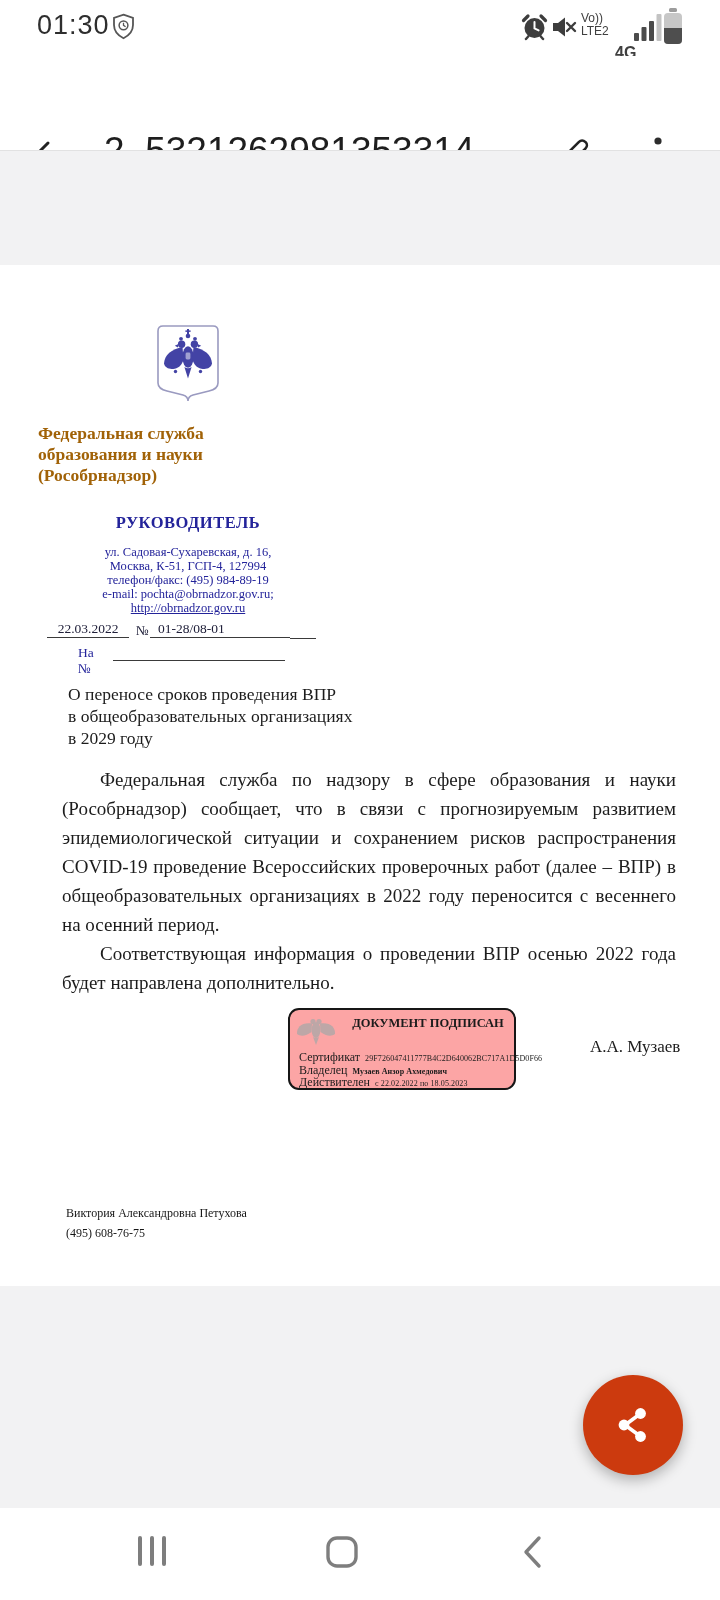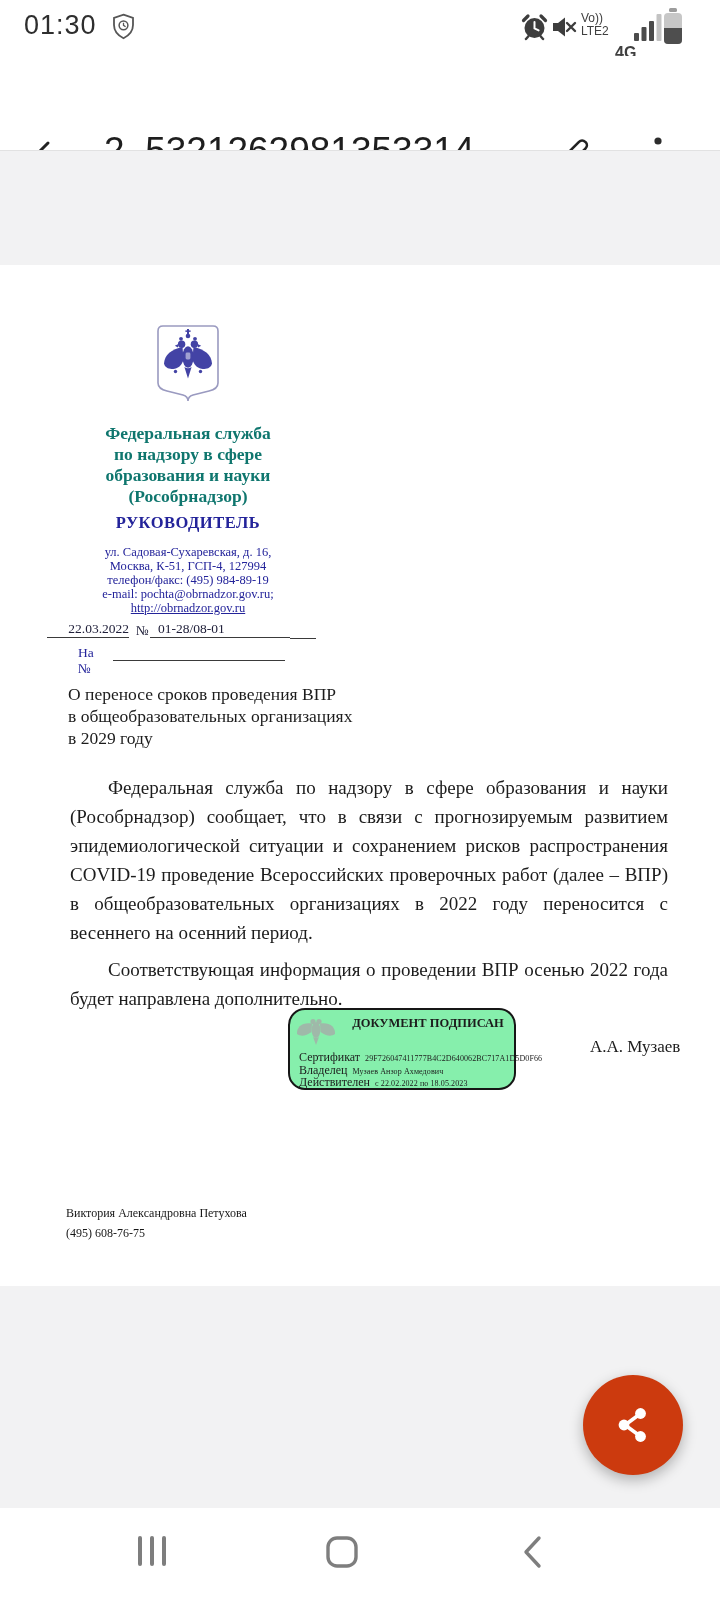--- a/index.html
+++ b/index.html
@@ -1,20 +1,20 @@
 <!DOCTYPE html>
 <html><head>
 <meta charset="utf-8">
 <style>
   html,body{margin:0;padding:0;background:#ffffff;}
   .screen{position:relative;width:720px;height:1600px;background:#ffffff;overflow:hidden;
           font-family:"Liberation Sans",sans-serif;}
   
   .status-bar{position:absolute;left:0;top:0;width:720px;height:56px;background:#fff;}
-  .st-time{position:absolute;left:24px;top:10px;font-size:27px;color:#2e2e2e;letter-spacing:1px;}
+  .st-time{position:absolute;left:37px;top:10px;font-size:27px;color:#2e2e2e;letter-spacing:1px;}
   .st-shield{position:absolute;left:112px;top:13px;}
   .st-alarm{position:absolute;left:521px;top:13px;}
   .st-mute{position:absolute;left:551px;top:15px;}
   .st-volte{position:absolute;left:581px;top:12px;font-size:12px;line-height:13px;color:#3f3f3f;font-weight:400;}
   .st-4g{position:absolute;left:615px;top:8px;color:#3f3f3f;text-align:center;}
   .st-4g .g{font-size:16px;font-weight:600;line-height:17px;margin-top:36px;}
   .st-4g .arr{font-size:11px;line-height:11px;letter-spacing:-1px;}
   .st-4g .arr .dn{color:#c3c3c3;} .st-4g .arr .up{color:#8b8b8b;}
   .st-signal{position:absolute;left:634px;top:14px;}
   .st-battery{position:absolute;left:663px;top:8px;}
@@ -25,57 +25,57 @@
             max-width:430px;overflow:hidden;}
   .ab-edit{position:absolute;left:548px;top:76px;cursor:pointer;}
   .ab-more{position:absolute;left:652px;top:78px;cursor:pointer;}
   
   .canvas{position:absolute;left:0;top:150px;width:720px;height:1358px;background:#f2f2f3;
           box-shadow:inset 0 1px 0 #e2e2e2;}
   .page{position:absolute;left:0;top:265px;width:720px;height:1021px;background:#ffffff;
         font-family:"Liberation Serif",serif;color:#1c1c1c;}
   
   .emblem{position:absolute;left:157px;top:60px;}
-  .org-block{position:absolute;left:38px;top:158px;width:300px;text-align:center;
-             color:#0f766e;font-weight:bold;font-size:17.5px;line-height:21px;}
+  .org-block{position:absolute;left:38px;top:158px;width:300px;text-align:left;
+             color:#a16207;font-weight:bold;font-size:17.5px;line-height:21px;}
   .role{position:absolute;left:38px;top:248px;width:300px;text-align:center;color:#23239a;
         font-weight:bold;font-size:16.5px;letter-spacing:.5px;}
   .addr{position:absolute;left:28px;top:280px;width:320px;text-align:center;color:#23239a;
         font-size:12.5px;line-height:14px;}
   .addr .site{text-decoration:underline;}
   
   .recipient{position:absolute;left:372px;top:160px;width:272px;text-align:center;
              font-size:17px;line-height:21.5px;color:#1a1a1a;}
   
   .ref{position:absolute;left:0;top:356px;width:720px;font-size:13.5px;color:#20203a;}
   .ref .r1{position:absolute;left:0;top:0;height:19px;}
   .u{border-bottom:1.4px solid #3a3a3a;display:inline-block;}
-  .seg-date{position:absolute;left:47px;top:0;width:82px;text-align:right;}
+  .seg-date{position:absolute;left:47px;top:0;width:82px;text-align:center;}
   .seg-no{position:absolute;left:136px;top:2px;}
   .seg-num{position:absolute;left:150px;top:0;width:132px;padding-left:8px;}
   .seg-tail{position:absolute;left:290px;top:0;width:26px;height:17px;}
   .ref .r2{position:absolute;left:0;top:22px;height:19px;}
   .seg-na{position:absolute;left:78px;top:2px;color:#23239a;}
   .seg-na-line{position:absolute;left:113px;top:0;width:172px;height:17px;}
   
   .subject{position:absolute;left:68px;top:418px;font-size:17.5px;line-height:22px;}
   
   .body-text{position:absolute;left:62px;top:500px;width:614px;font-size:19px;line-height:29px;
              text-align:justify;}
-  .body-text p{margin:8px;text-indent:38px;}
+  .body-text p{margin:0;text-indent:38px;}
   
   .stamp{position:absolute;left:288px;top:743px;width:228px;height:82px;border:2.5px solid #161616;
-         border-radius:17px;background:#86efac;box-sizing:border-box;padding-left:12px;}
+         border-radius:11px;background:#fca5a5;box-sizing:border-box;padding-left:12px;}
   .stamp-eagle{position:absolute;left:5px;top:5px;opacity:.75;}
   .stamp-title{margin:6px 4px 0 44px;text-align:center;font-weight:bold;font-size:12.5px;line-height:14px;}
   .stamp-rows{position:absolute;left:9px;top:40px;width:210px;}
   .stamp-row{display:flex;align-items:baseline;gap:5px;height:12.5px;}
   .stamp-label{font-size:12px;}
   .stamp-val{font-size:8px;letter-spacing:.1px;}
-  .stamp-val.b{font-weight:normal;}
+  .stamp-val.b{font-weight:bold;}
   
   .signatory{position:absolute;left:590px;top:772px;font-size:17px;}
   .executor{position:absolute;left:66px;top:938px;font-size:12px;line-height:20px;color:#161616;}
   
   .fab{position:absolute;left:583px;top:1375px;width:100px;height:100px;border-radius:50%;
        background:#cc3a0e;box-shadow:0 5px 14px rgba(0,0,0,.28);cursor:pointer;
        display:flex;align-items:center;justify-content:center;}
   
   .nav-bar{position:absolute;left:0;top:1508px;width:720px;height:92px;background:#fff;}
   .nav-btn{position:absolute;top:26px;cursor:pointer;}
@@ -162,21 +162,20 @@
         <path d="M36.4 22.3 C47.5 24 54.5 30 55 38.6 C54 43.2 49.4 44.8 44.3 43.7 C39.7 42.7 36.6 39 35.6 34.4 Z"></path>
         <path d="M27.4 42 L31 53.5 L34.6 42 Q31 44.6 27.4 42 Z"></path>
         <circle cx="18.5" cy="46.5" r="1.7"></circle>
           <circle cx="43.5" cy="46.5" r="1.7"></circle>
       </g>
       <rect x="28.6" y="27.5" width="4.8" height="7" rx="1.4" fill="#ffffff" opacity=".5"></rect>
     </svg>
 
     <div class="org-block">
       <div>Федеральная служба</div>
-      <div>по надзору в сфере</div>
       <div>образования и науки</div>
       <div>(Рособрнадзор)</div>
     </div>
     <div class="role">РУКОВОДИТЕЛЬ</div>
     <div class="addr">
       <div>ул. Садовая-Сухаревская, д. 16,</div>
       <div>Москва, К-51, ГСП-4, 127994</div>
       <div>телефон/факс: (495) 984-89-19</div>
       <div>e-mail: pochta@obrnadzor.gov.ru;</div>
       <div class="site">http://obrnadzor.gov.ru</div>

